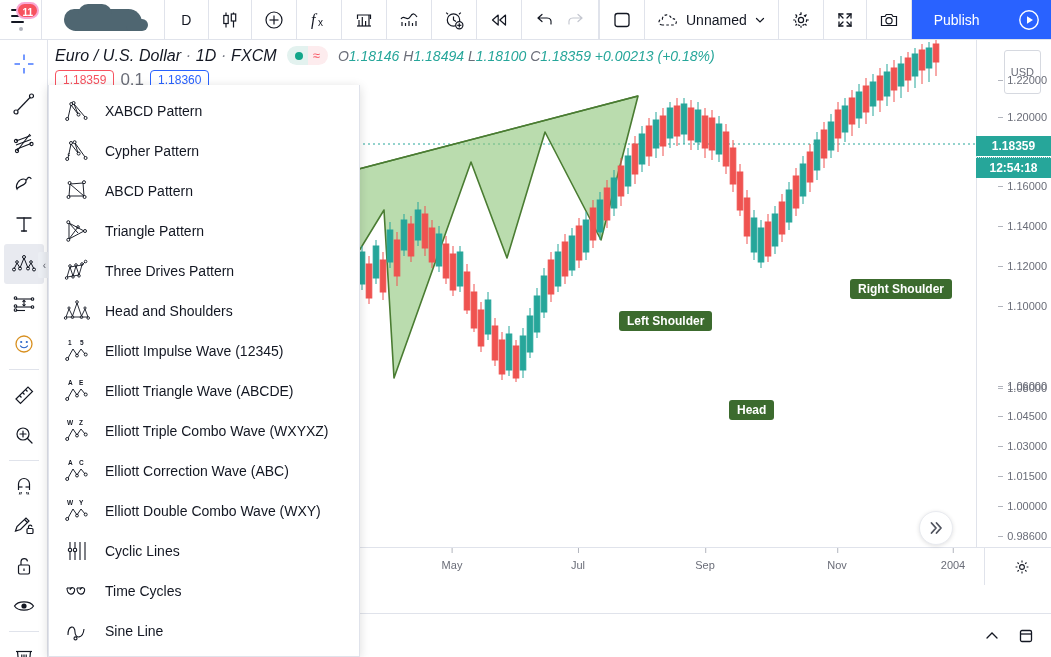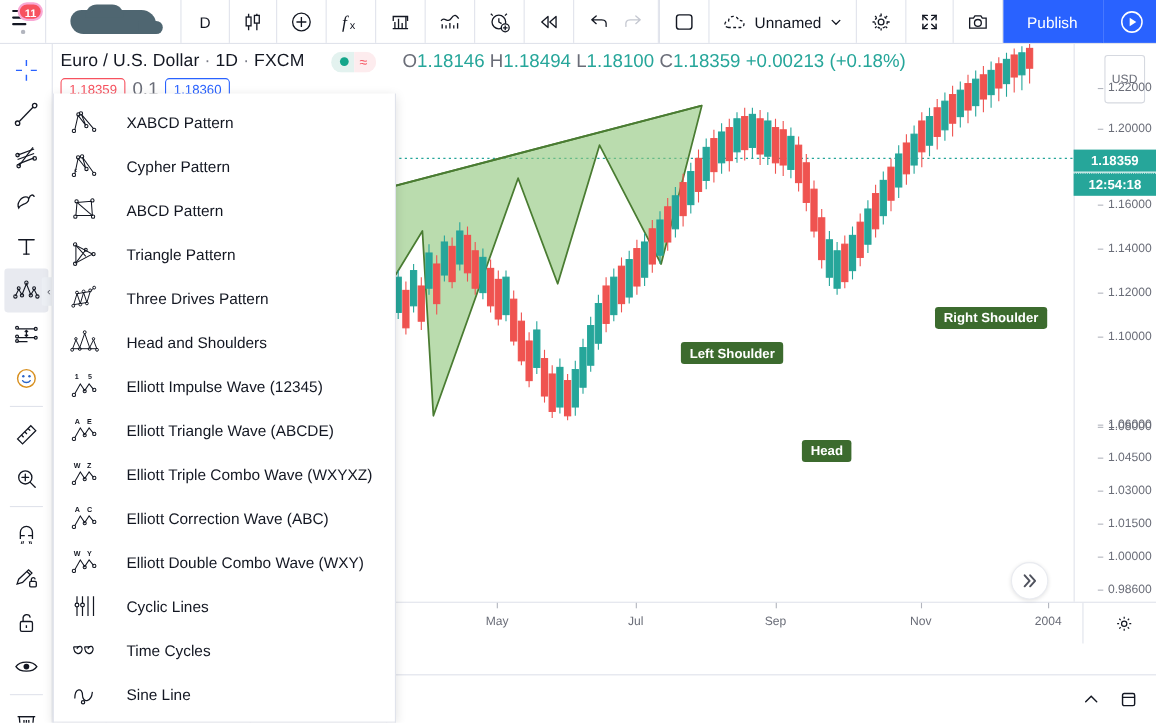--- a/index.html
+++ b/index.html
@@ -138,31 +138,31 @@
   }
   .bt-tab {
     display:flex;align-items:center; padding:0 18px; font-size:14px; color:#131722;
     border-right:1px solid #e0e3eb; cursor:pointer;
   }
   .bt-spacer{ flex:1; }
   .bt-icons{ display:flex; align-items:center; gap:16px; padding-right:16px; color:#131722; }
 
   
   .legend { position:absolute; left:7px; top:6px; z-index:3; }
-  .legend-row1 { display:flex; align-items:center; gap:24px; }
+  .legend-row1 { display:flex; align-items:center; gap:10px;font-style:italic; }
   .legend-title { font-size:16px; color:#131722; letter-spacing:.1px; }
   .legend-title .sep { color:#787b86; }
   .legend-pill {
     display:flex;align-items:center; gap:6px; border-radius:11px; overflow:hidden; height:19px;
   }
   .pill-left{ background:#e3f2ef; padding: 0 5px 0 8px; height:19px; display:flex;align-items:center; }
   .pill-right{ background:#fdecee; padding: 0 8px 0 5px; height:19px; display:flex;align-items:center;
                color:#f7525f; font-size:13px; margin-left:-6px; }
   .dot-green{ width:8px;height:8px;border-radius:50%;background:#13a68a; }
-  .ohlc { font-size:17px; color:#6a6d78; white-space:nowrap;text-align:center; }
+  .ohlc { font-size:14px; color:#6a6d78; white-space:nowrap;text-align:center; }
   .ohlc .v { color:#26a69a; }
   .legend-row2 { display:flex; align-items:center; gap:6px; margin-top:5px; }
   .bid-box {
     border:1px solid #f7525f; color:#f7525f; border-radius:4px; font-size:12px;
     padding: 2px 7px;
   }
   .spread { font-size:17px; color:#6a6d78; }
   .ask-box {
     border:1px solid #2962ff; color:#2962ff; border-radius:4px; font-size:12px;
     padding: 2px 7px;
@@ -175,21 +175,21 @@
   }
 
   
   .dropdown {
     position:absolute; left:48px; top:85px; width:312px; height:572px;
     background:#fff; border:1px solid #e0e3eb; border-top:none;
     box-shadow: 0 2px 10px rgba(0,0,0,.14); z-index: 20;
     padding: 6px 0; overflow:hidden;
   }
   .dd-item {
-    height: 40px; display:flex; align-items:center; gap:24px; padding: 0 16px 0 14px;
+    height: 40px; display:flex; align-items:center; gap:14px; padding: 0 16px 0 14px;
     cursor:pointer; font-size:14px; color:#131722;
   }
   .dd-ico { width: 28px; height: 28px; flex:none; display:flex;align-items:center;justify-content:center; }
 
   svg { display:block; }
 </style>
 </head>
 <body>
 
 <div class="app">

